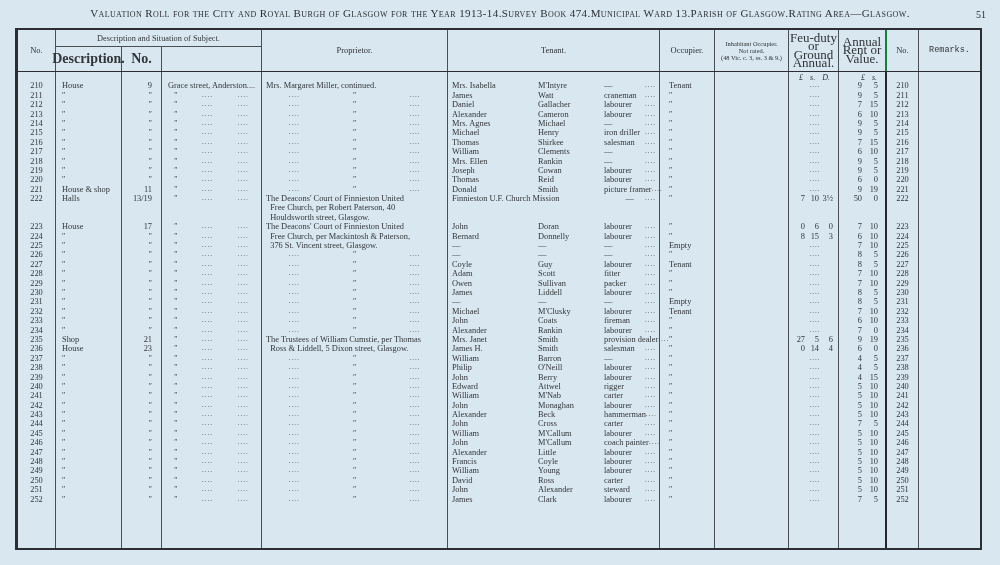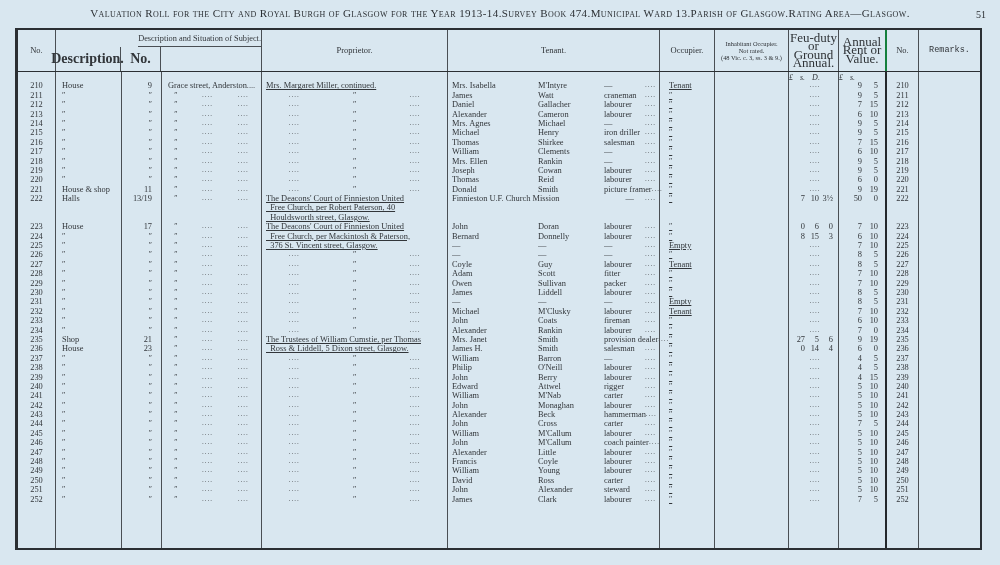--- a/index.html
+++ b/index.html
@@ -30,60 +30,60 @@
   }
   .hc{
     display:flex;align-items:center;justify-content:center;text-align:center;
     border-right:1px solid #4a4f54;white-space:pre-line;
     font-size:8.5px;line-height:9.5px;color:#2f3337;
   }
   .hc.tiny{font-size:6.4px;line-height:7.2px;}
   .hc.small{font-size:13px;line-height:8.4px;}
   .hc.heavy-r{border-right:2px solid #15803d;}
   .hc.last{border-right:none;font-family:Liberation Mono, monospace;}
-  .desc-group{display:flex;flex-direction:column;border-right:1px solid #4a4f54;align-items:flex-end;}
+  .desc-group{display:flex;flex-direction:column;border-right:1px solid #4a4f54;}
   .dg-top{height:16px;border-bottom:1px solid #4a4f54;display:flex;align-items:center;justify-content:center;font-size:8.3px;}
   .dg-bottom{flex:1;display:grid;grid-template-columns:66px 40px 100px;}
   .dg-c{border-right:1px solid #4a4f54;display:flex;align-items:center;justify-content:center;font-size:14px;font-weight:bold;}
   .dg-c.last{border-right:none;}
   
   .units{height:13px;flex:0 0 13px;}
   .tbody{flex:1;display:flex;flex-direction:column;}
   .line{
     display:grid;
     grid-template-columns:38px 66px 40px 100px 186px 212px 55px 74px 50px 48px 32px minmax(0,1fr);
     height:9.4px;flex:0 0 9.4px;
     font-size:8.4px;line-height:9.4px;white-space:nowrap;
   }
   .line.filler{flex:1;height:auto;}
   .c{border-right:1px solid #4a4f54;display:flex;align-items:center;overflow:visible;padding:0;box-sizing:border-box;}
   .c.last{border-right:none;}
   .c-no{justify-content:center;}
   .c-desc{padding-left:6px;}
   .c-dno{justify-content:flex-end;padding-right:9px;}
   .spread{justify-content:space-around;}
-  .c-prop{padding-left:4px;white-space:pre;text-decoration:underline;}
+  .c-prop{padding-left:4px;white-space:pre;}
   .c-ten span.t1{flex:0 0 86px;padding-left:4px;}
   .c-ten span.t2{flex:0 0 66px;}
   .c-ten span.t3{flex:0 1 auto;}
   .c-ten span.tdots{margin-left:auto;padding-right:3px;}
-  .c-occ{padding-left:9px;text-decoration:underline;}
+  .c-occ{padding-left:9px;}
   .c-feu{justify-content:flex-end;padding-right:5px;}
   .c-feu.ctr{justify-content:center;padding-right:0;}
   .c-feu span{flex:0 0 14px;text-align:right;}
   .c-rent{justify-content:flex-end;padding-right:7px;}
   .c-rent span{flex:0 0 16px;text-align:right;}
   .c-rent{border-right:2px solid #24282c;}
   .units .c-rent{border-right:2px solid #24282c;}
   .c-no2{justify-content:center;}
   .dots{font-size:7px;letter-spacing:1px;color:#4c5054;}
   .ditto{font-size:7.8px;}
   .unit-lbl{font-style:italic;font-size:8px;word-spacing:5px;}
   .units .c{align-items:flex-start;line-height:11px;}
-  .units .c-feu,.units .c-rent{justify-content:flex-start;padding-right:16px;}
+  .units .c-feu,.units .c-rent{justify-content:flex-end;padding-right:8px;}
 </style>
 </head>
 <body>
 
 <div class="titlebar">
     <span>Valuation Roll for the City and Royal Burgh of Glasgow for the Year 1913-14.</span>
     <span>Survey Book 474.</span>
     <span>Municipal Ward 13.</span>
     <span>Parish of Glasgow.</span>
     <span>Rating Area—Glasgow.</span>

